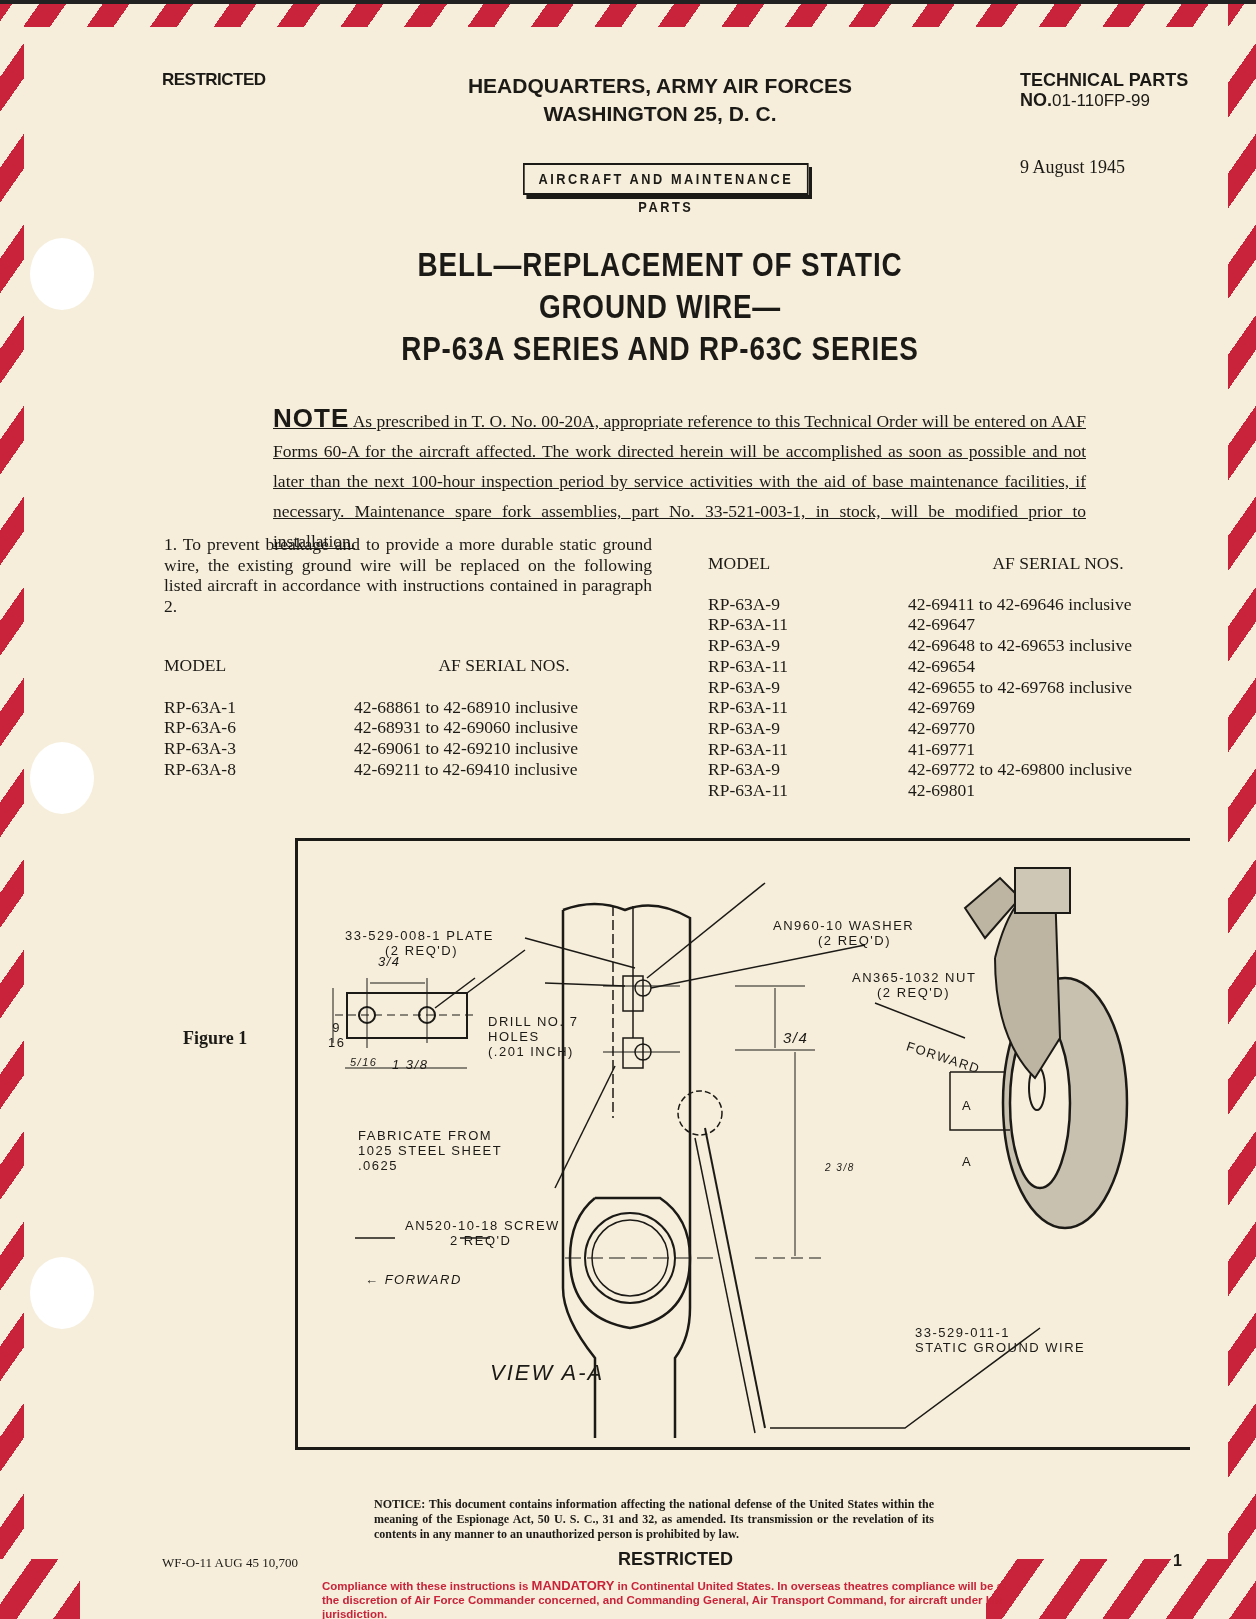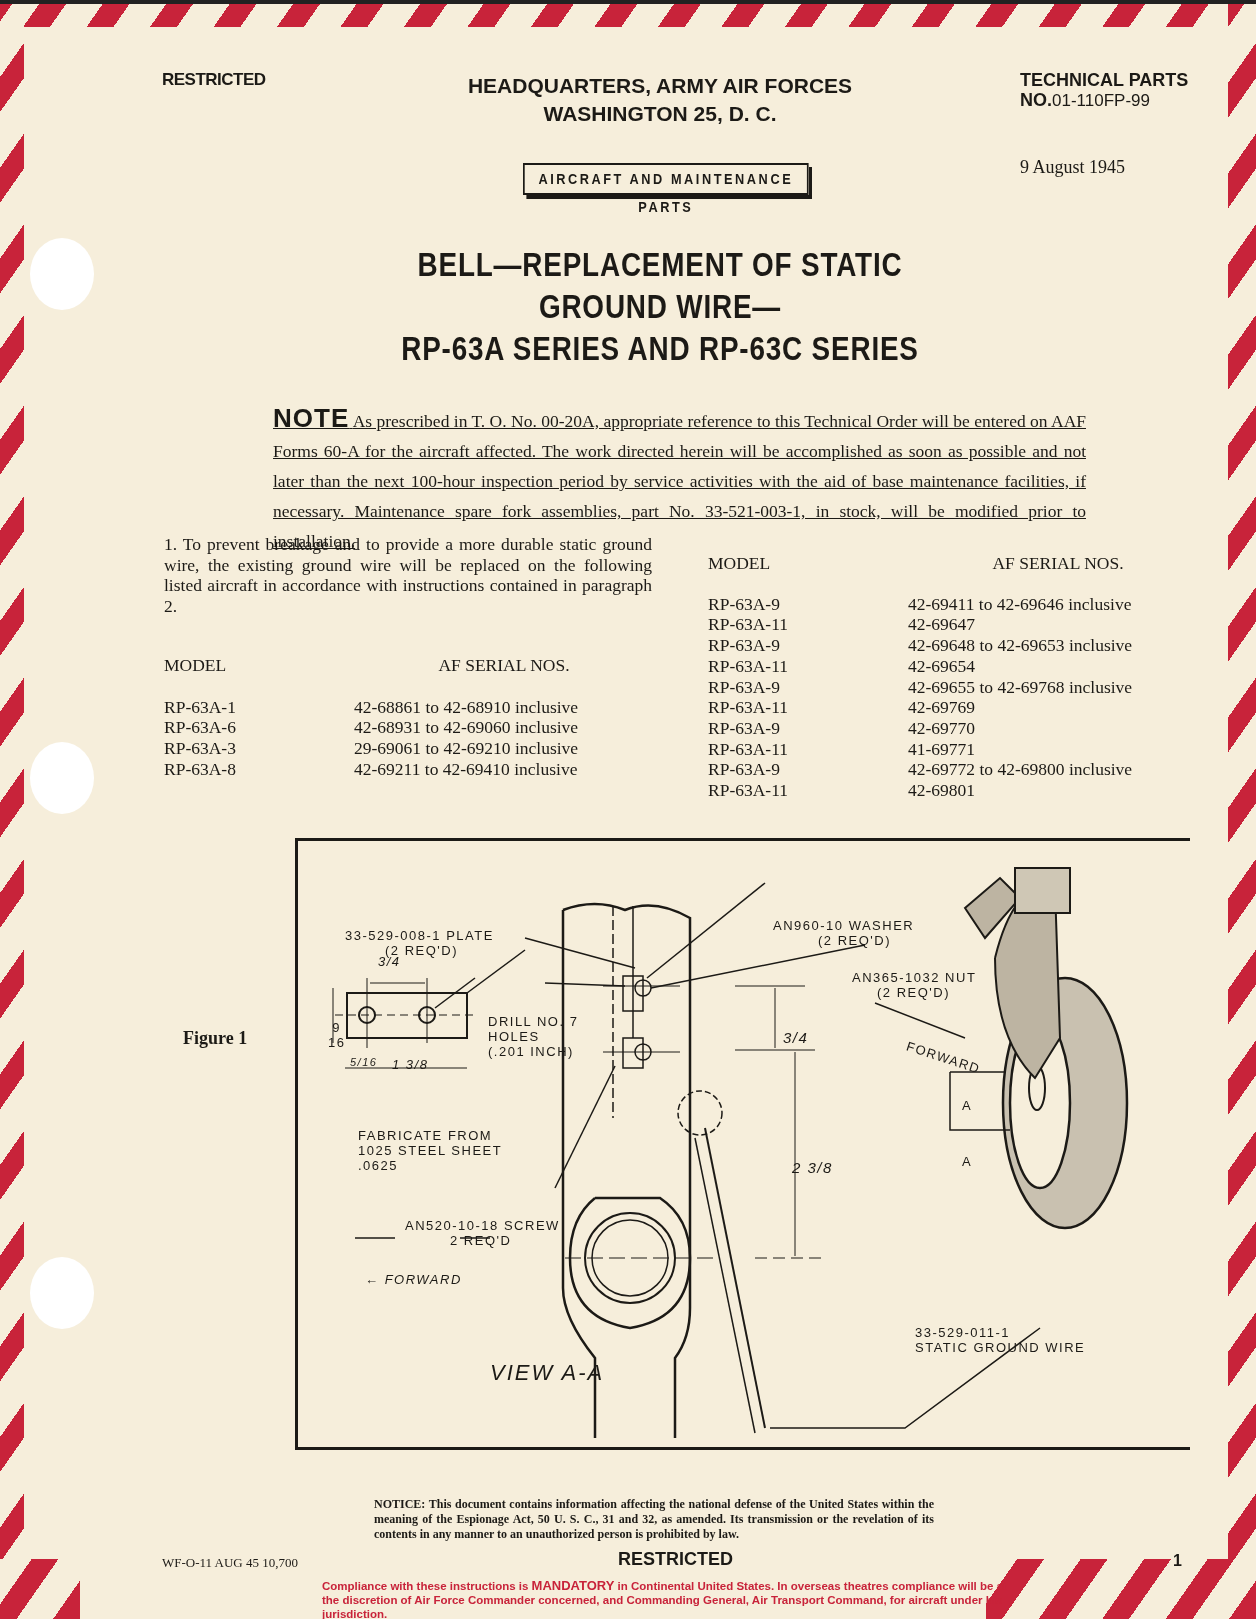--- a/index.html
+++ b/index.html
@@ -95,21 +95,21 @@
     <div class="row">
         <div class="m">RP-63A-1</div>
         <div>42-68861 to 42-68910 inclusive</div>
       </div>
     <div class="row">
         <div class="m">RP-63A-6</div>
         <div>42-68931 to 42-69060 inclusive</div>
       </div>
     <div class="row">
         <div class="m">RP-63A-3</div>
-        <div>29-69061 to 42-69210 inclusive</div>
+        <div>42-69061 to 42-69210 inclusive</div>
       </div>
     <div class="row">
         <div class="m">RP-63A-8</div>
         <div>42-69211 to 42-69410 inclusive</div>
       </div>
   </div>
 
   <div class="abs tbl tbl2">
     <div class="row h">
       <div class="m">MODEL</div>
@@ -254,21 +254,21 @@
   </div>
   <div class="abs lbl" style="left:852px;top:970px">
     <div>AN365-1032 NUT</div>
     <div style="padding-left:25px">(2 REQ'D)</div>
   </div>
   <div class="abs lbl" style="left:405px;top:1218px">
     <div>AN520-10-18 SCREW</div>
     <div style="padding-left:45px">2 REQ'D</div>
   </div>
   <div class="abs lbl" style="left:783px;top:1030px;font-style:italic;font-size:15px">3/4</div>
-  <div class="abs lbl" style="left:792px;top:1160px;font-style:italic;font-size:15px">2 3/8</div>
+  <div class="abs lbl" style="left:825px;top:1160px;font-style:italic;font-size:10px">2 3/8</div>
   <div class="abs lbl" style="left:365px;top:1272px;font-style:italic">← <span>FORWARD</span></div>
   <div class="abs lbl" style="left:905px;top:1050px;transform:rotate(18deg)">FORWARD</div>
   <div class="abs lbl" style="left:962px;top:1098px">A</div>
   <div class="abs lbl" style="left:962px;top:1154px">A</div>
   <div class="abs" style="left:490px;top:1360px;font-family:'Liberation Sans',sans-serif;font-style:italic;font-size:22px;letter-spacing:2px">VIEW A-A</div>
   <div class="abs lbl" style="left:915px;top:1325px">
     <div>33-529-011-1</div>
     <div>STATIC GROUND WIRE</div>
   </div>
 

